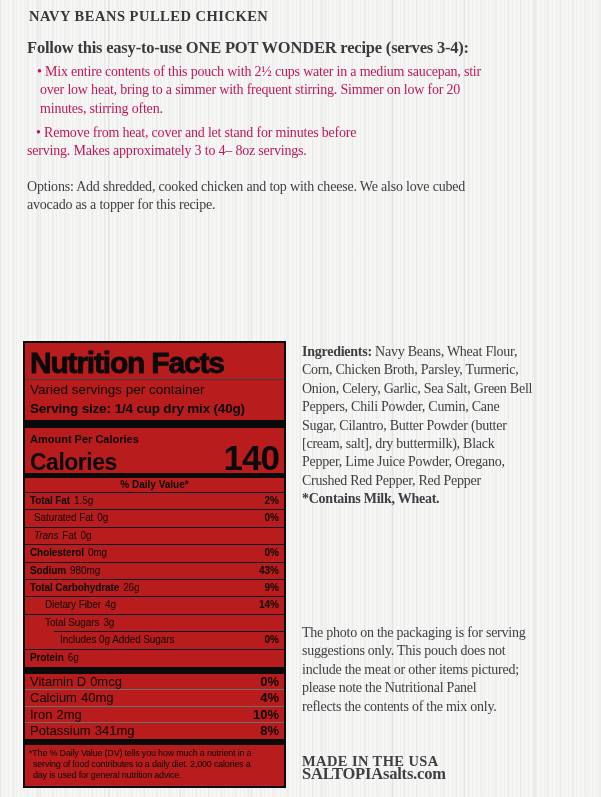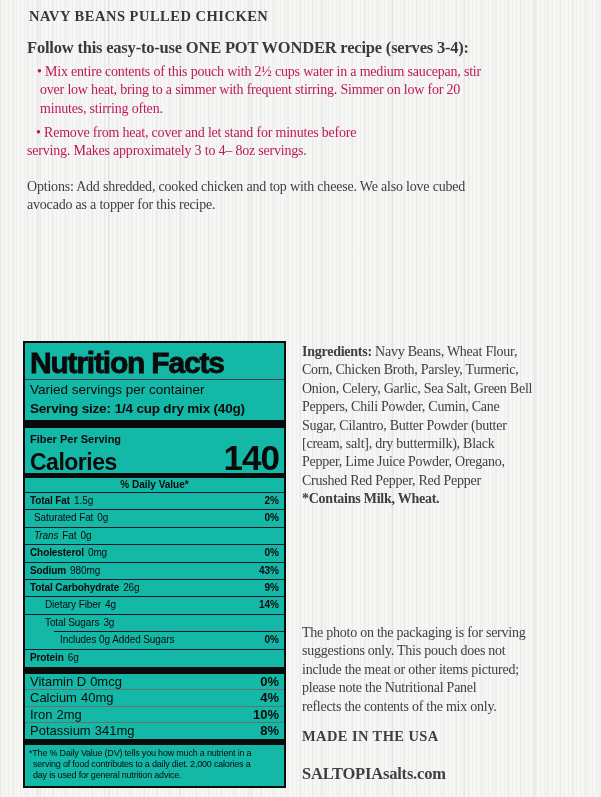--- a/index.html
+++ b/index.html
@@ -24,21 +24,21 @@
   .step{position:absolute;font-size:14px;line-height:18.4px;letter-spacing:-0.2px;
     white-space:pre-line;color:#be185d;}
   .step .btxt{white-space:pre-line;}
   .step1{left:40px;top:63px;width:548px;text-indent:-3px;}
   .step2{left:27px;top:124px;width:548px;text-indent:9px;}
   .options{position:absolute;left:27px;top:178px;width:555px;font-size:14px;
     line-height:18.4px;letter-spacing:-0.2px;white-space:pre-line;}
 
   
   .nf{position:absolute;left:23px;top:341px;width:263px;height:447px;
-    box-sizing:border-box;border:2px solid #0a0a0a;background:#14b8a6;
+    box-sizing:border-box;border:2px solid #0a0a0a;background:#b91c1c;
     font-family:"Liberation Sans", sans-serif;color:#0a0a0a;overflow:hidden;}
   .nf-title{margin:6px 5px 0;font-size:30px;font-weight:bold;letter-spacing:-1.2px;
     line-height:27px;-webkit-text-stroke:0.8px #0a0a0a;white-space:nowrap;}
   .hr{height:1px;background:#3c3c3c;margin-top:3px;}
   .nf-varied{margin:0 5px;font-size:13.5px;line-height:19px;}
   .nf-serving{margin:0 5px;font-size:13.5px;font-weight:bold;letter-spacing:-0.2px;line-height:19px;}
   .nf-serving .ssv{margin-left:4px;}
   .bar{background:#0a0a0a;}
   .bar8{height:8px;margin-top:2px;}
   .bar5{height:5px;margin-top:2px;}
@@ -68,21 +68,21 @@
     white-space:pre-line;padding-left:4px;text-indent:-4px;}
 
   
   .rc{position:absolute;left:302px;width:288px;font-size:14px;line-height:18.4px;
     letter-spacing:-0.25px;color:#3e3e43;}
   .ingredients{top:343px;}
   .ing-label{font-weight:bold;}
   .ing-text{white-space:pre-line;}
   .contains{font-weight:bold;}
   .photo-note{top:624px;white-space:pre-line;}
-  .made-in{top:727px;font-weight:bold;font-size:14.5px;letter-spacing:0.4px;}
+  .made-in{top:752px;font-weight:bold;font-size:14.5px;letter-spacing:0.4px;}
   .website{top:765px;font-weight:bold;font-size:16.5px;letter-spacing:-0.2px;}
 </style>
 </head>
 <body>
 
 <div id="page">
 
   <div class="pg-title">NAVY BEANS PULLED CHICKEN</div>
   <div class="recipe-heading">Follow this easy-to-use ONE POT WONDER recipe (serves 3-4):</div>
 
@@ -95,21 +95,21 @@
 
   <div class="options">Options: Add shredded, cooked chicken and top with cheese. We also love cubed
 avocado as a topper for this recipe.</div>
 
   <div class="nf">
     <div class="nf-title">Nutrition Facts</div>
     <div class="hr"></div>
     <div class="nf-varied">Varied servings per container</div>
     <div class="nf-serving"><span>Serving size:</span><span class="ssv">1/4 cup dry mix (40g)</span></div>
     <div class="bar bar8"></div>
-    <div class="aps">Fiber Per Serving</div>
+    <div class="aps">Amount Per Calories</div>
     <div class="cal-row">
       <span class="cal-lbl">Calories</span>
       <span class="cal-val">140</span>
     </div>
     <div class="bar bar5"></div>
     <div class="dvh">% Daily Value*</div>
 
     <div class="row">
       <span class="n"><span class="bd">Total Fat</span><span class="amt">1.5g</span></span>
       <span class="dv">2%</span>

